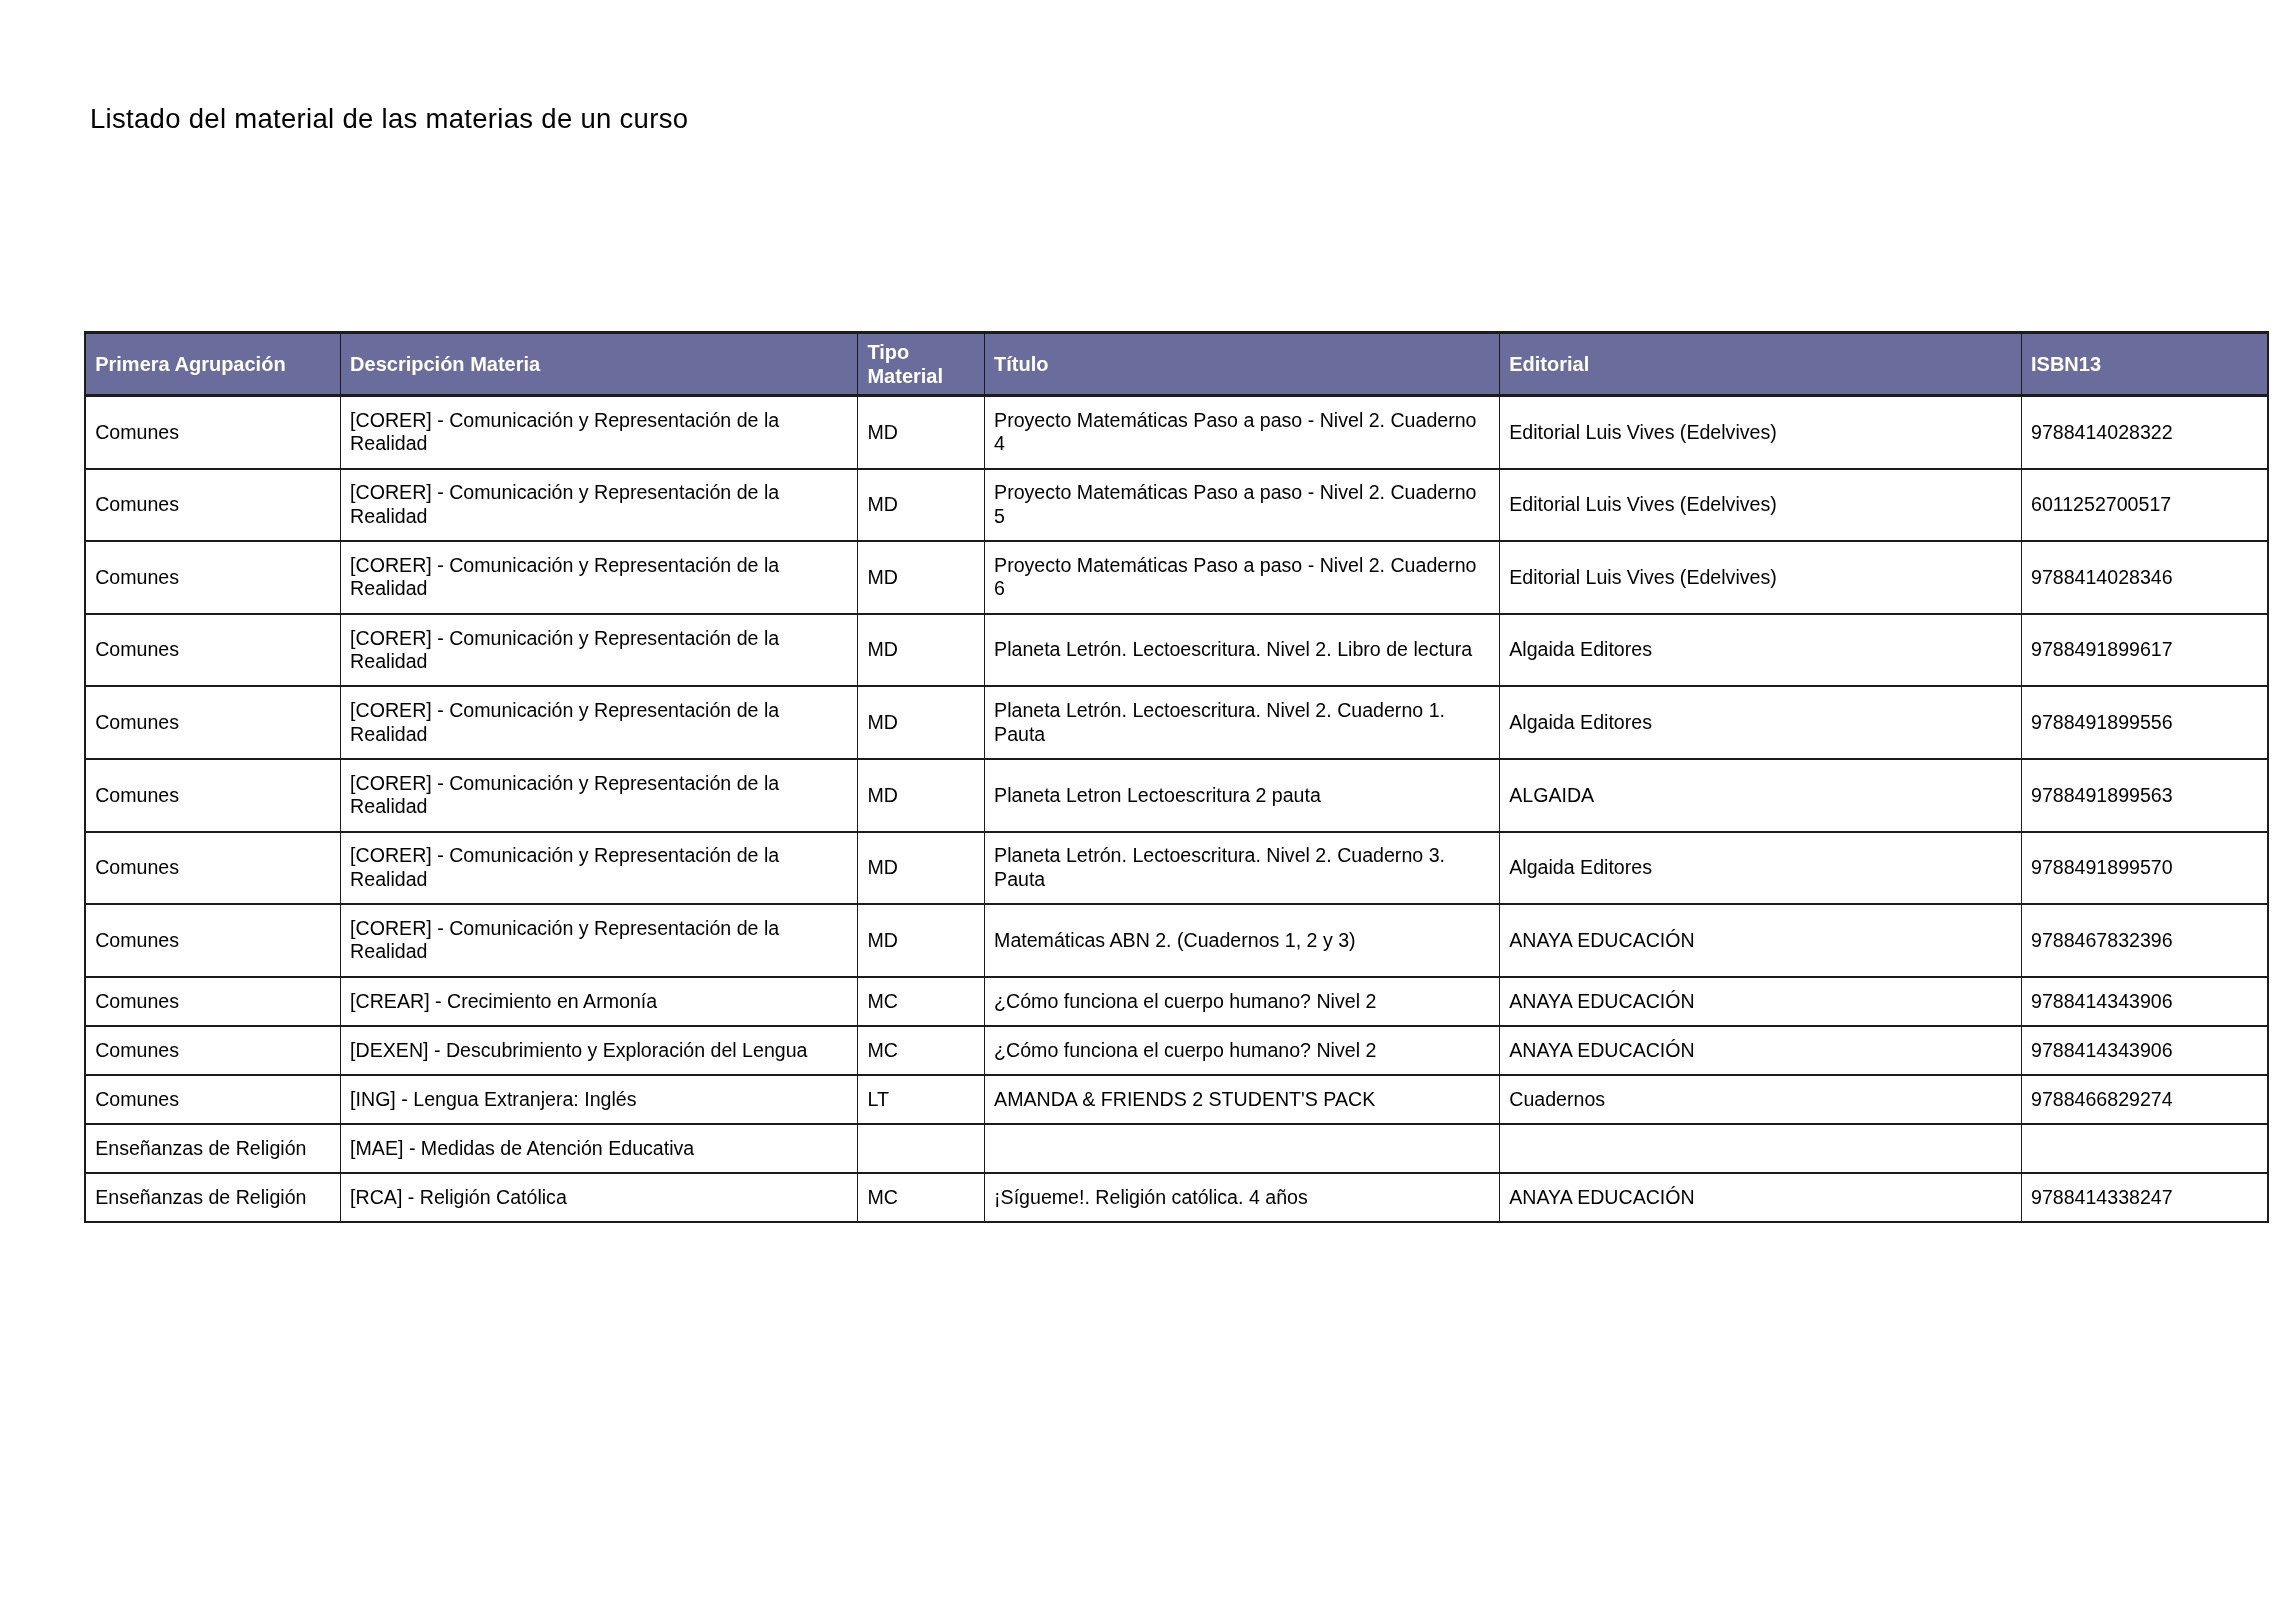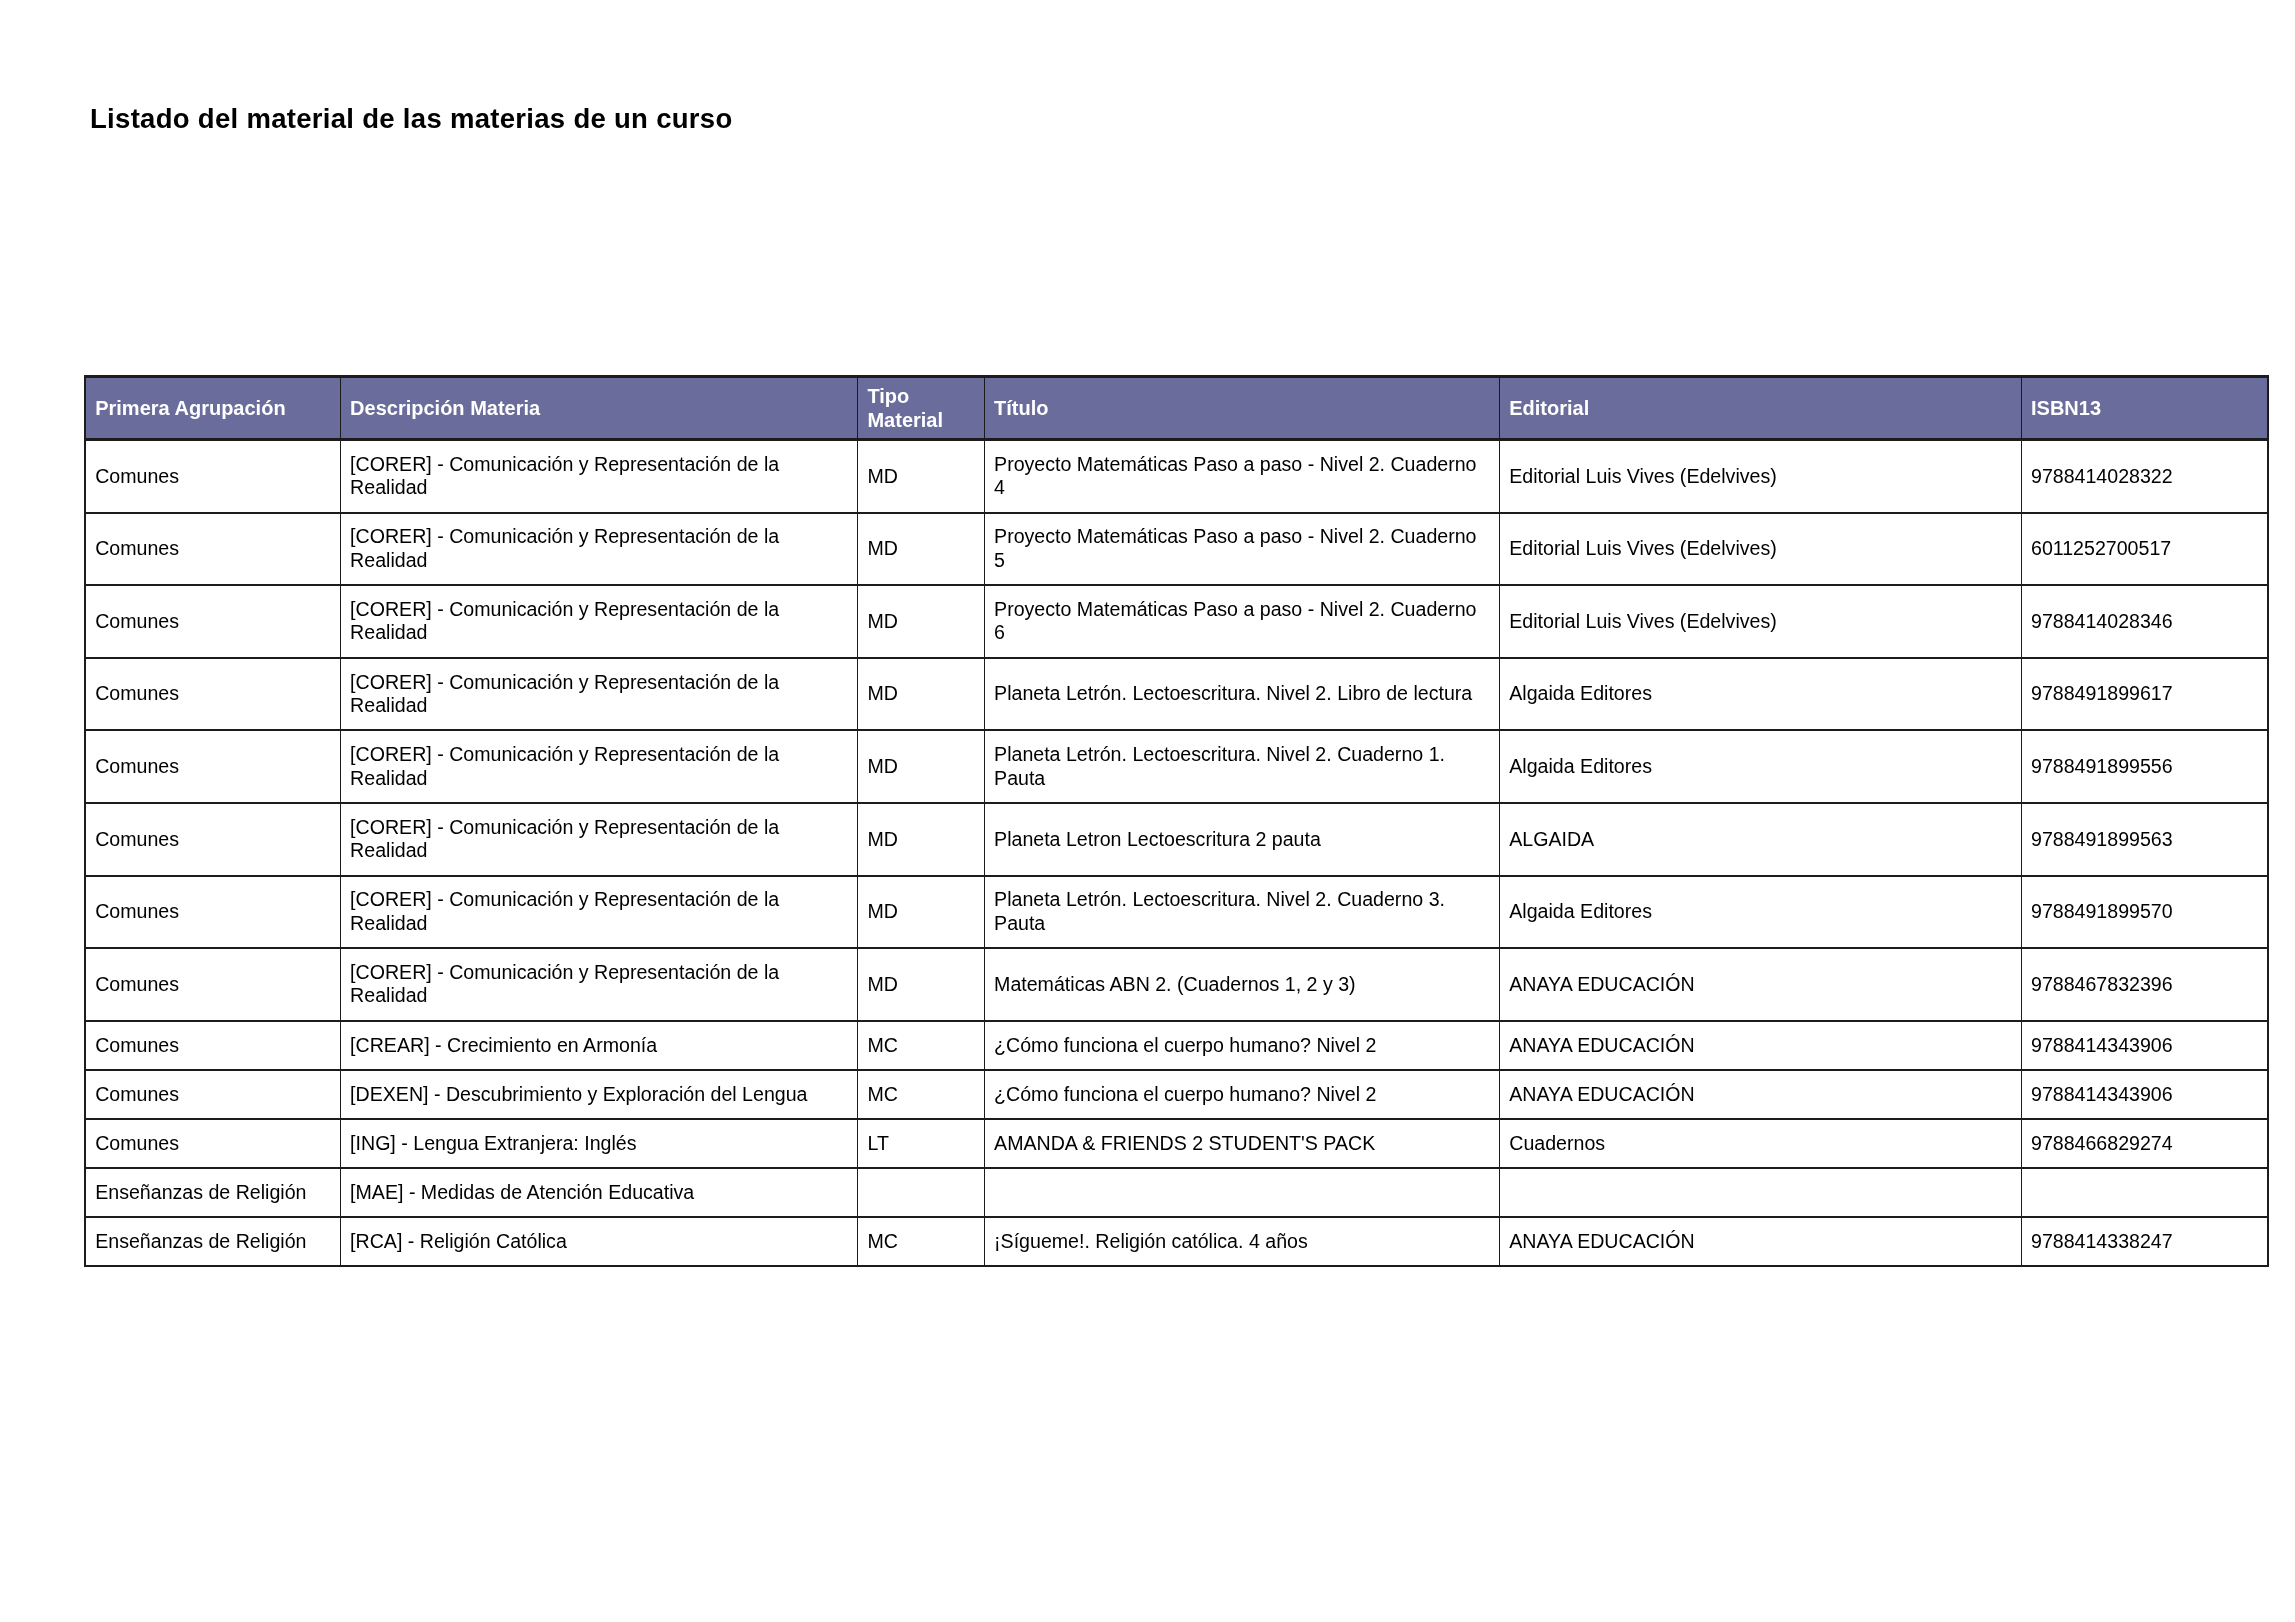--- a/index.html
+++ b/index.html
@@ -19,21 +19,21 @@
     width: 2295px;
     height: 1622px;
     background: #ffffff;
     overflow: hidden;
   }
   .page-title {
     position: absolute;
     left: 90px;
     top: 103px;
     font-size: 27.5px;
-    font-weight: bold;
+    font-weight: normal;
     letter-spacing: 0.3px;
     white-space: nowrap;
   }
   .course-subtitle {
     position: absolute;
     left: 90px;
     top: 241px;
     font-size: 21.6px;
     font-weight: bold;
     white-space: nowrap;
@@ -45,21 +45,21 @@
     width: 2185px;
     border-collapse: collapse;
     table-layout: fixed;
   }
   table.materials col.c1 { width: 11.7%; }
   table.materials col.c2 { width: 23.7%; }
   table.materials col.c3 { width: 5.8%; }
   table.materials col.c4 { width: 23.6%; }
   table.materials col.c5 { width: 23.9%; }
   table.materials col.c6 { width: 11.3%; }
-  table.materials { border: 2px solid var(--border); border-top-width: 3.9px; margin-top: 44px; }
+  table.materials { border: 2px solid var(--border); border-top-width: 3.9px; }
   table.materials th {
     background: var(--header-bg);
     color: var(--header-text);
     font-size: 20px;
     font-weight: bold;
     text-align: left;
     vertical-align: middle;
     height: 63px;
     padding: 3.9px 9.2px;
     border: 1.3px solid var(--border);

